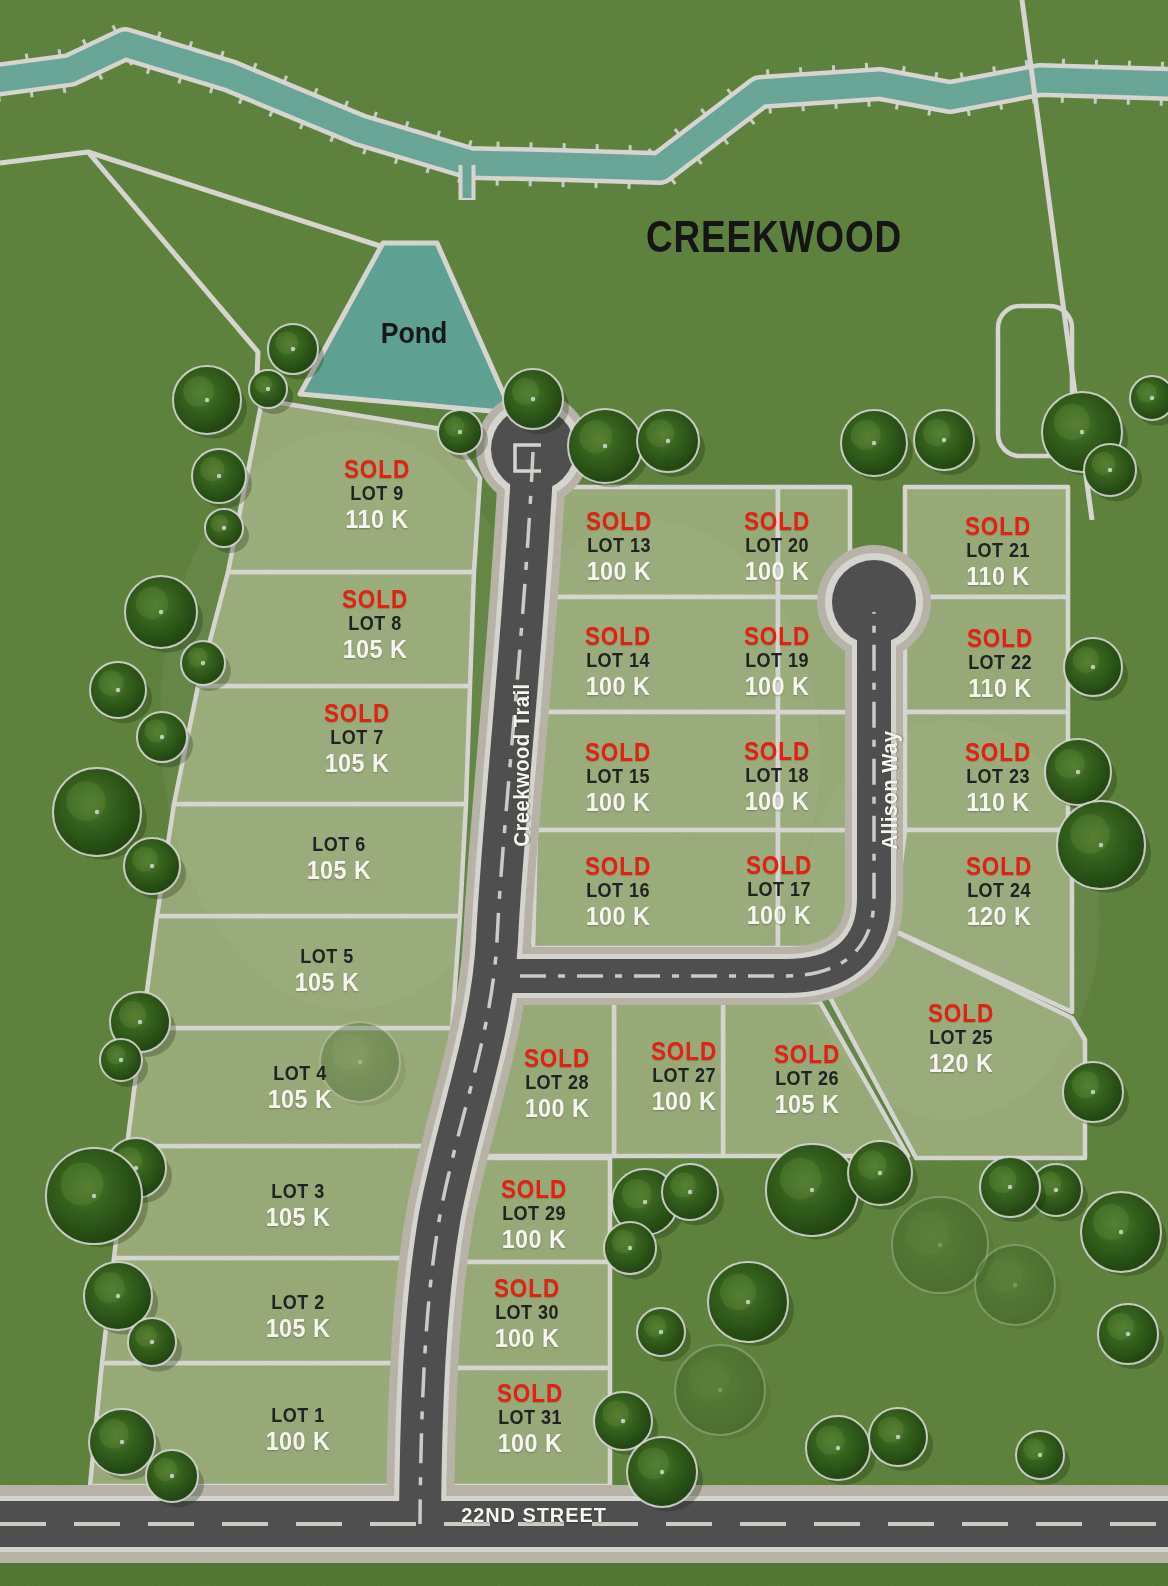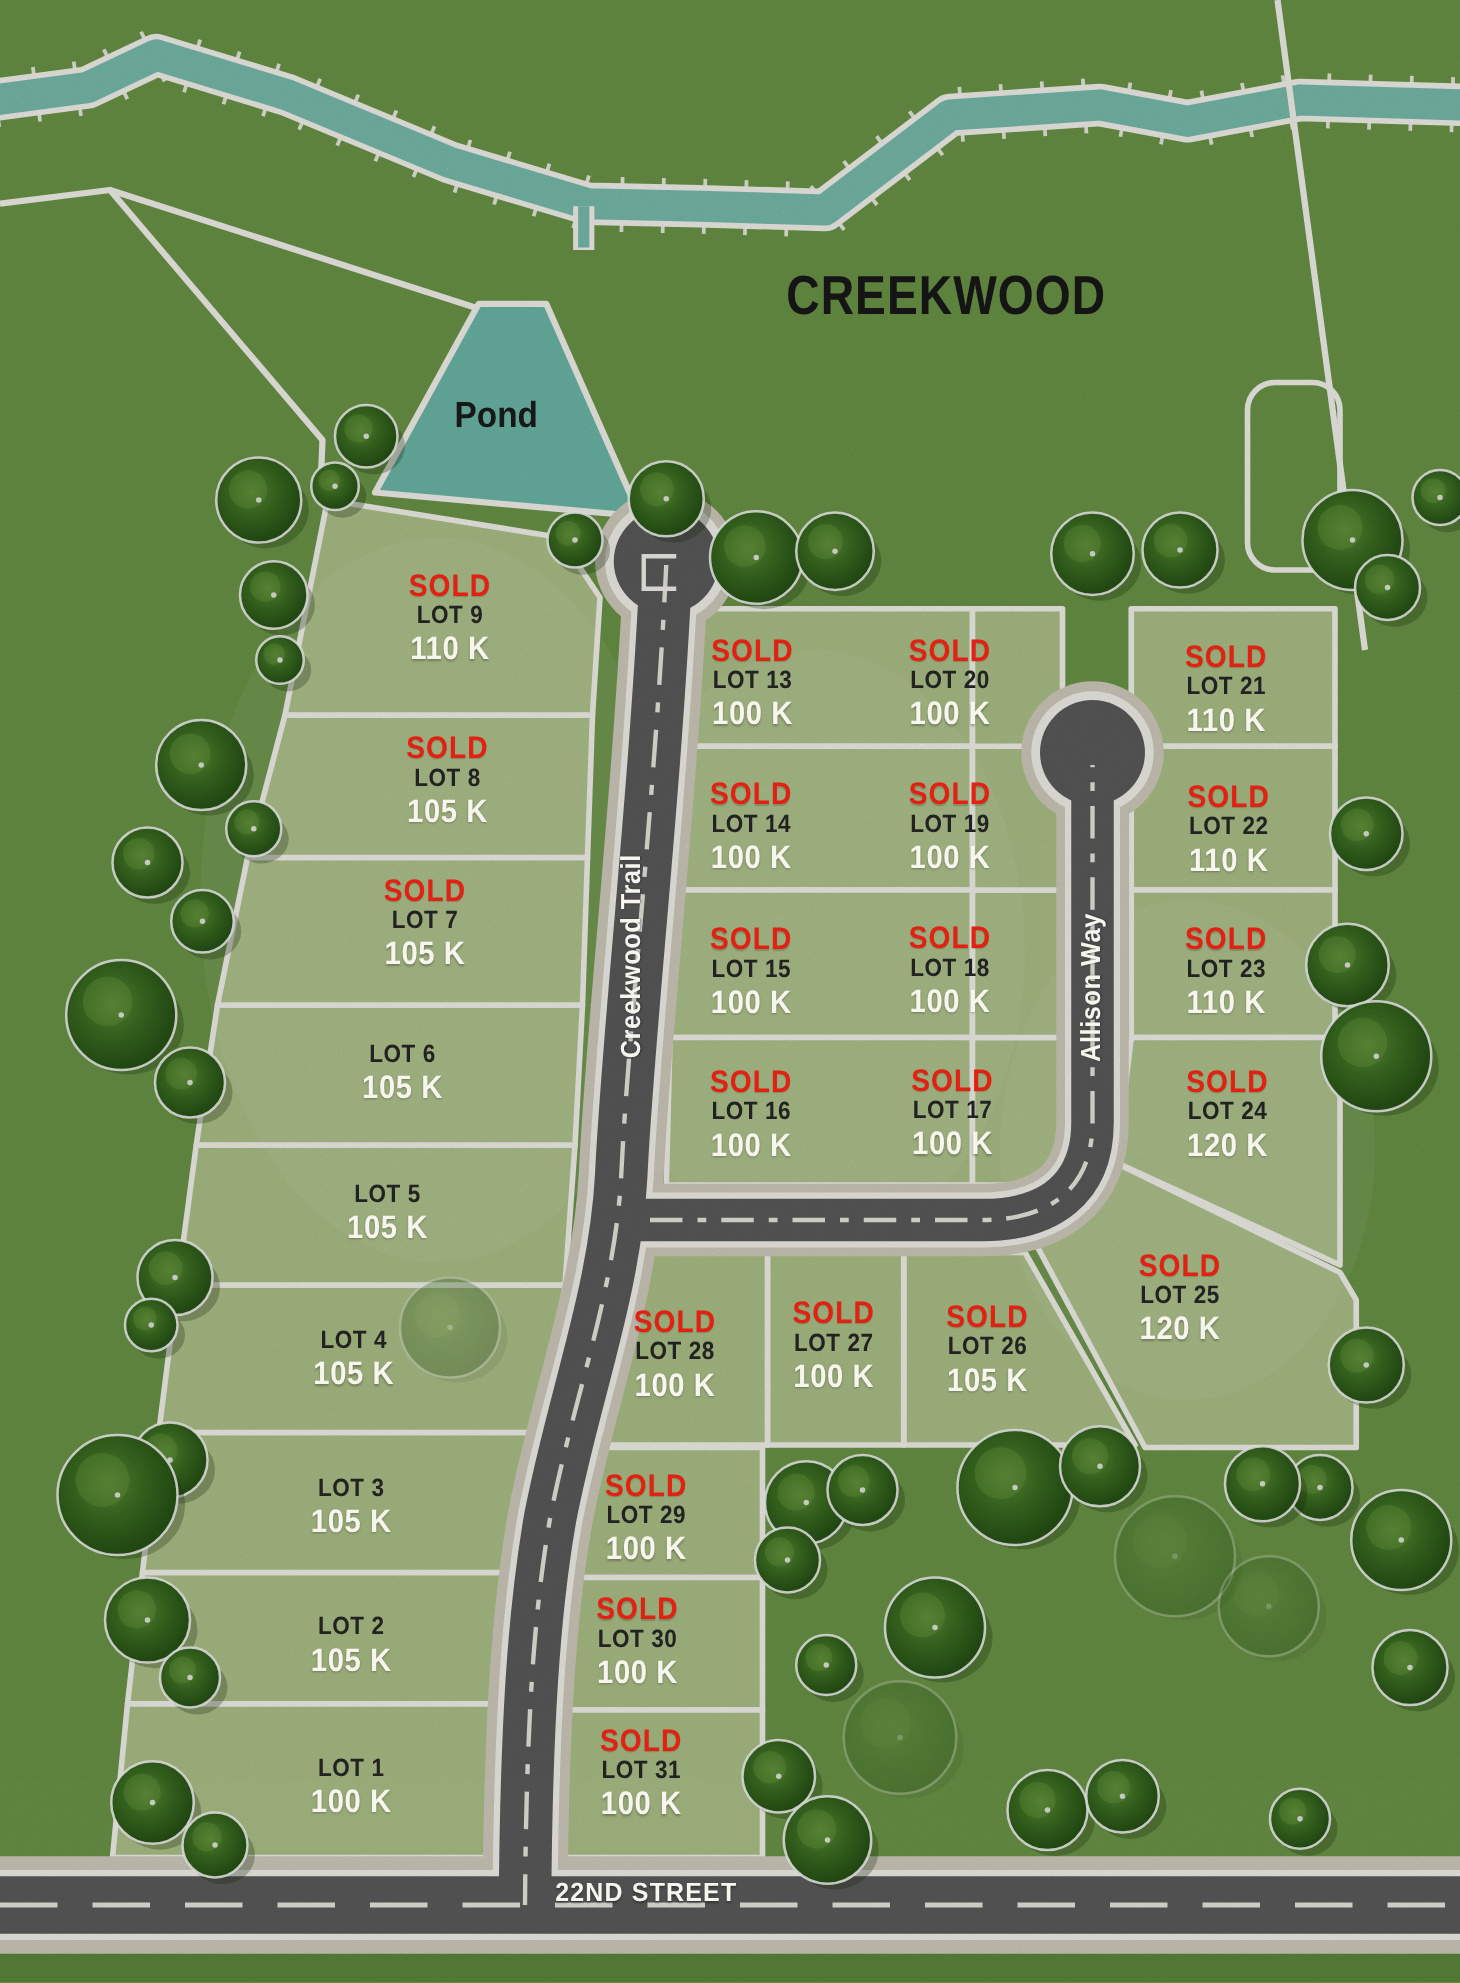--- a/index.html
+++ b/index.html
@@ -1,20 +1,20 @@
 <!DOCTYPE html>
 <html><head>
 <meta charset="utf-8">
 <style>
   html,body{margin:0;padding:0;}
   body{width:1168px;height:1586px;position:relative;overflow:hidden;
        font-family:"Liberation Sans",sans-serif;background:#6e9a49;}
   .stage{position:absolute;inset:0;width:1168px;height:1586px;}
   svg{position:absolute;left:0;top:0;}
-  .labels{position:absolute;inset:0;pointer-events:none;}
+  .labels{position:absolute;inset:0;pointer-events:none;margin-left:17px;}
   .labels *{pointer-events:auto;}
 
   .map-title{position:absolute;left:757px;top:237px;
     transform:translate(-50%,-50%) scaleX(.84);
     font-size:44px;font-weight:800;letter-spacing:1px;color:#151515;white-space:nowrap;}
   .pond-label{position:absolute;left:397px;top:333px;
     transform:translate(-50%,-50%) scaleX(.92);
     font-size:29px;font-weight:700;color:#181818;white-space:nowrap;}
 
   .street-label{position:absolute;color:#f7f6ee;font-weight:700;white-space:nowrap;

